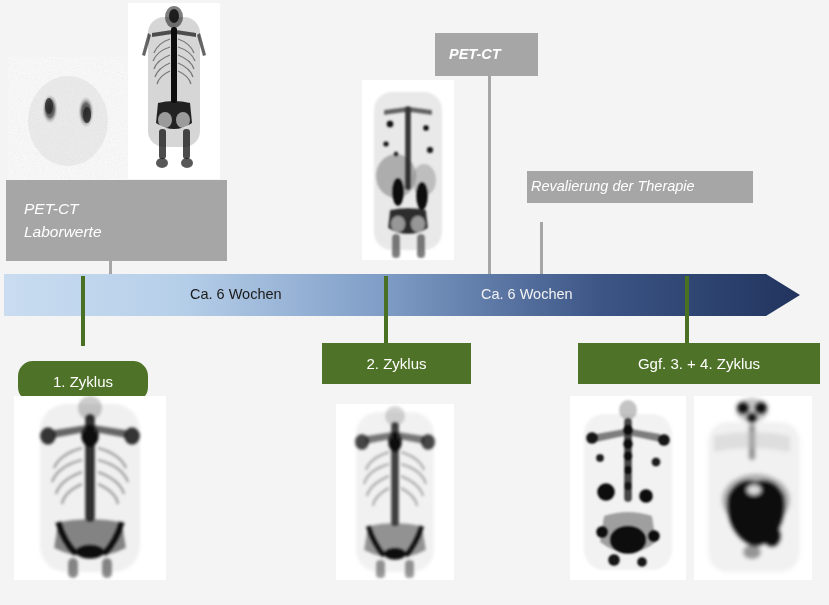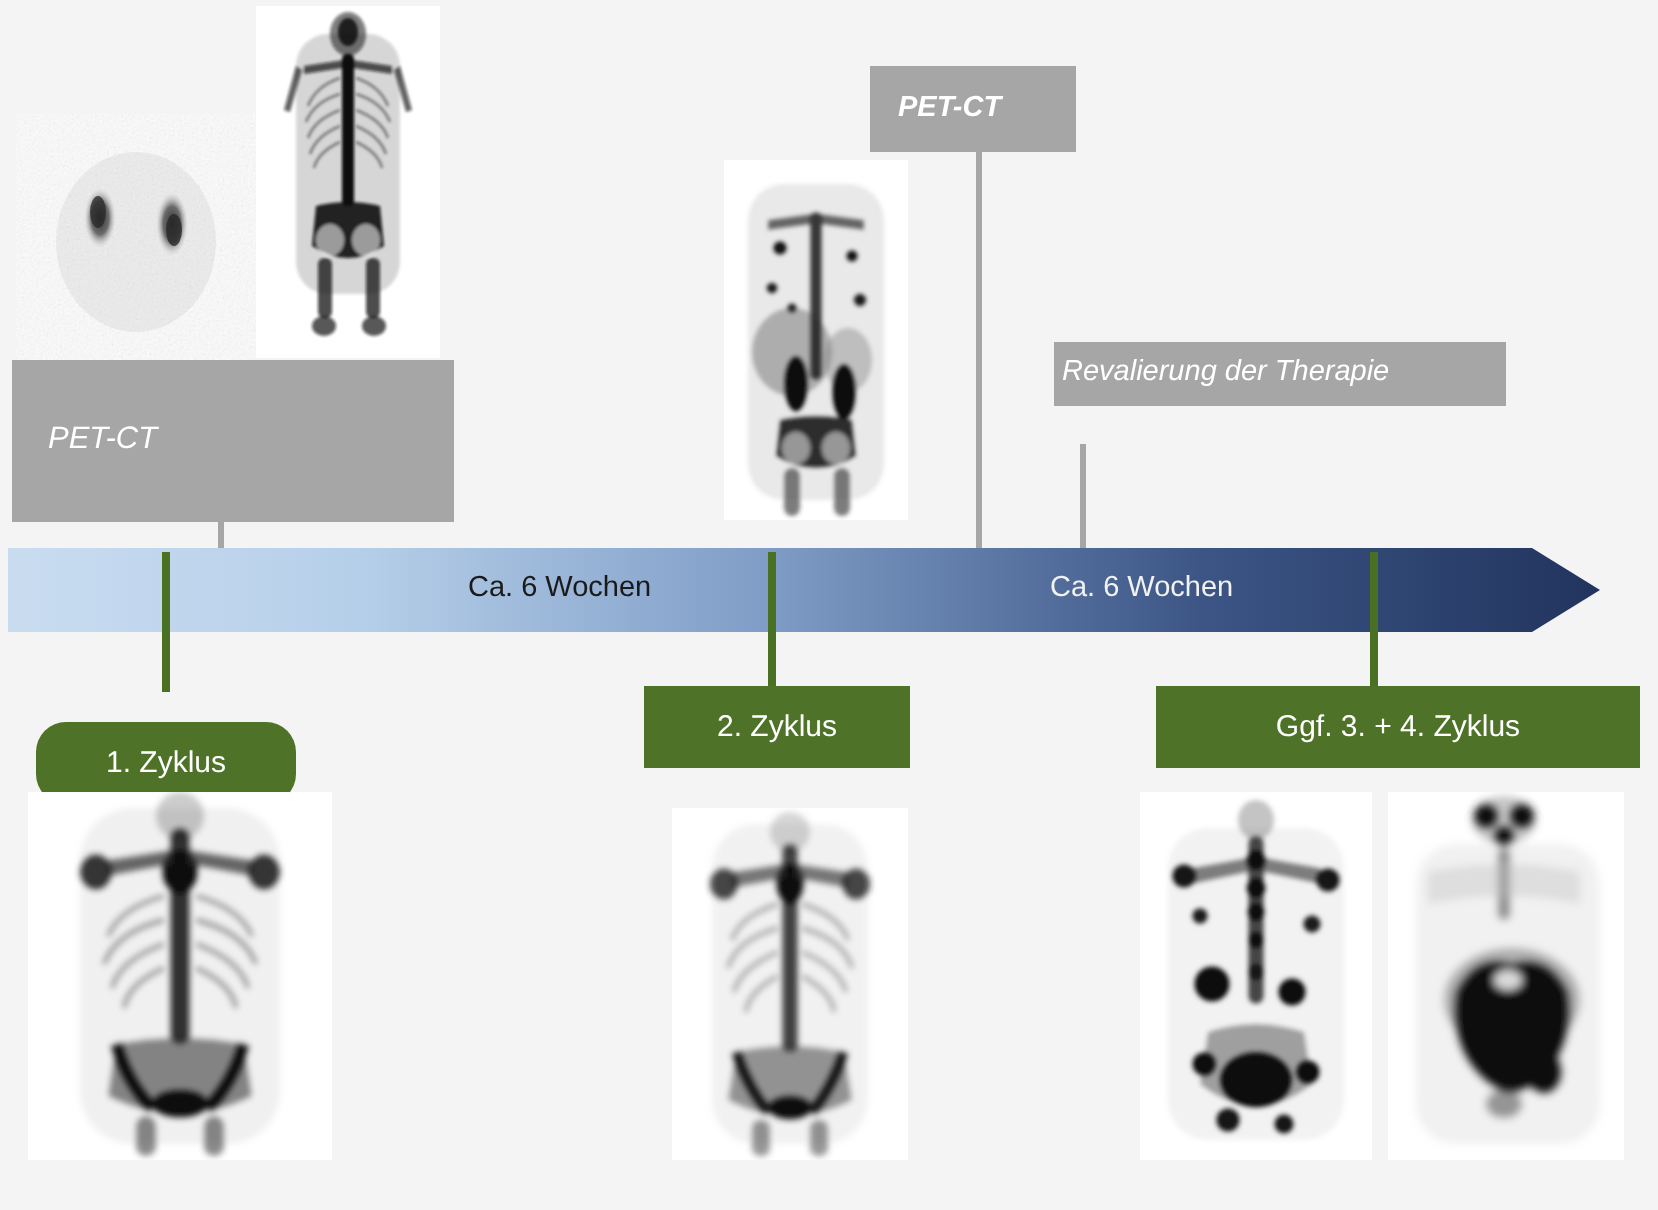--- a/index.html
+++ b/index.html
@@ -69,38 +69,37 @@
     width: 796px; height: 42px;
   }
   #timeline svg { display: block; }
 
   .tl-label {
     position: absolute;
     top: 286px;
     font-size: 14.5px;
     color: #1a1a1a;
     white-space: pre;
-    margin-left: 44px;
   }
   .tl-label.light { color: #f2f2f2; }
 
   
   .cbox {
     position: absolute;
     background: #4e7227;
     color: #ffffff;
     font-size: 15px;
     display: flex;
     align-items: center;
     justify-content: center;
     white-space: pre;
     box-sizing: border-box;
   }
   #cycle-1 { left: 18px;  top: 361px; width: 130px; height: 41px; border-radius: 15px; }
-  #cycle-2 { left: 322px; top: 343px; width: 133px; height: 41px; }
+  #cycle-2 { left: 322px; top: 343px; width: 149px; height: 41px; }
   #cycle-3 { left: 578px; top: 343px; width: 242px; height: 41px; }
 </style>
 </head>
 <body>
 
 <div id="canvas">
 
   <div class="scan" id="scan-renal" style="left:8px; top:57px; width:120px; height:128px;">
     <svg viewBox="0 0 120 128" preserveAspectRatio="none">
       <defs>
@@ -213,20 +212,21 @@
         <ellipse cx="56" cy="144" rx="7" ry="8" fill="#ffffff" opacity="0.5"></ellipse>
 
         <rect x="30" y="154" width="8" height="24" rx="4" fill="#2a2a2a" opacity="0.6"></rect>
         <rect x="55" y="154" width="8" height="24" rx="4" fill="#2a2a2a" opacity="0.6"></rect>
       </g>
     </svg>
   </div>
 
   <div class="gbox" id="box-left">
     <span class="line">PET-CT</span>
+    <span class="line">Laborwerte</span>
   </div>
 
   <div class="gbox" id="box-petct">
     <span class="line">PET-CT</span>
   </div>
 
   <div class="gbox" id="box-reval">
     <span class="line">Revalierung der Therapie</span>
   </div>
 

